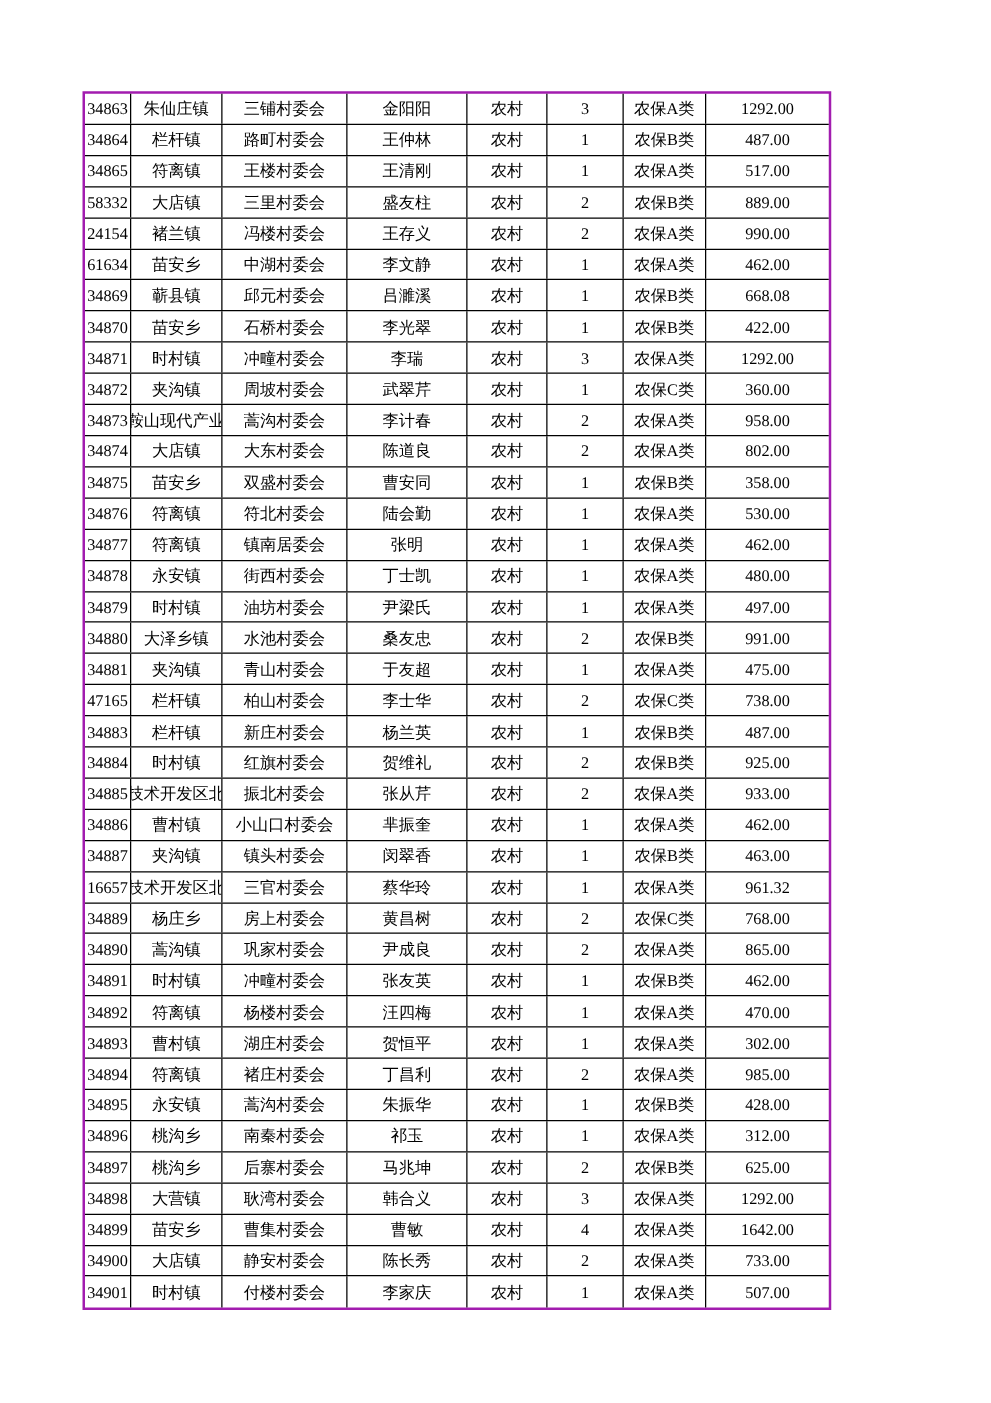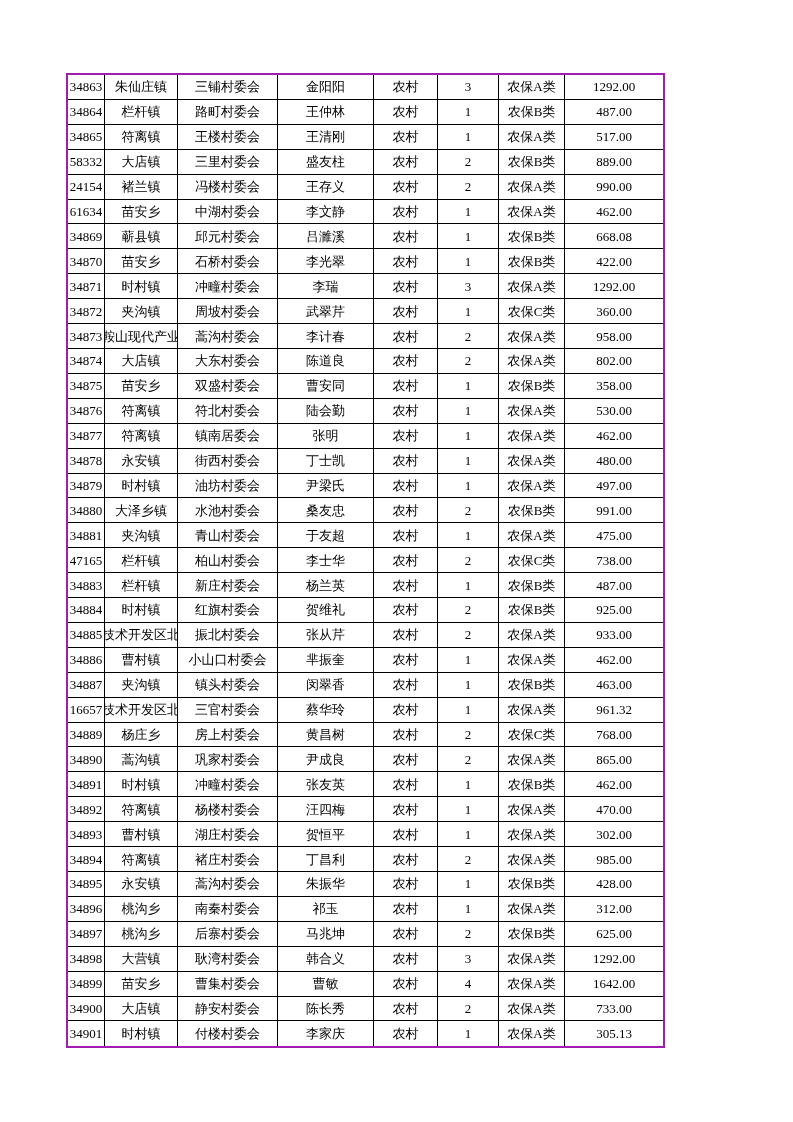--- a/index.html
+++ b/index.html
@@ -423,16 +423,16 @@
         <div class="cell col7">733.00</div>
       </div>
       <div class="row">
         <div class="cell col0">34901</div>
         <div class="cell col1">时村镇</div>
         <div class="cell col2">付楼村委会</div>
         <div class="cell col3">李家庆</div>
         <div class="cell col4">农村</div>
         <div class="cell col5">1</div>
         <div class="cell col6">农保A类</div>
-        <div class="cell col7">305.13</div>
+        <div class="cell col7">507.00</div>
       </div>
     </div>
 </div>
 
 </body></html>

